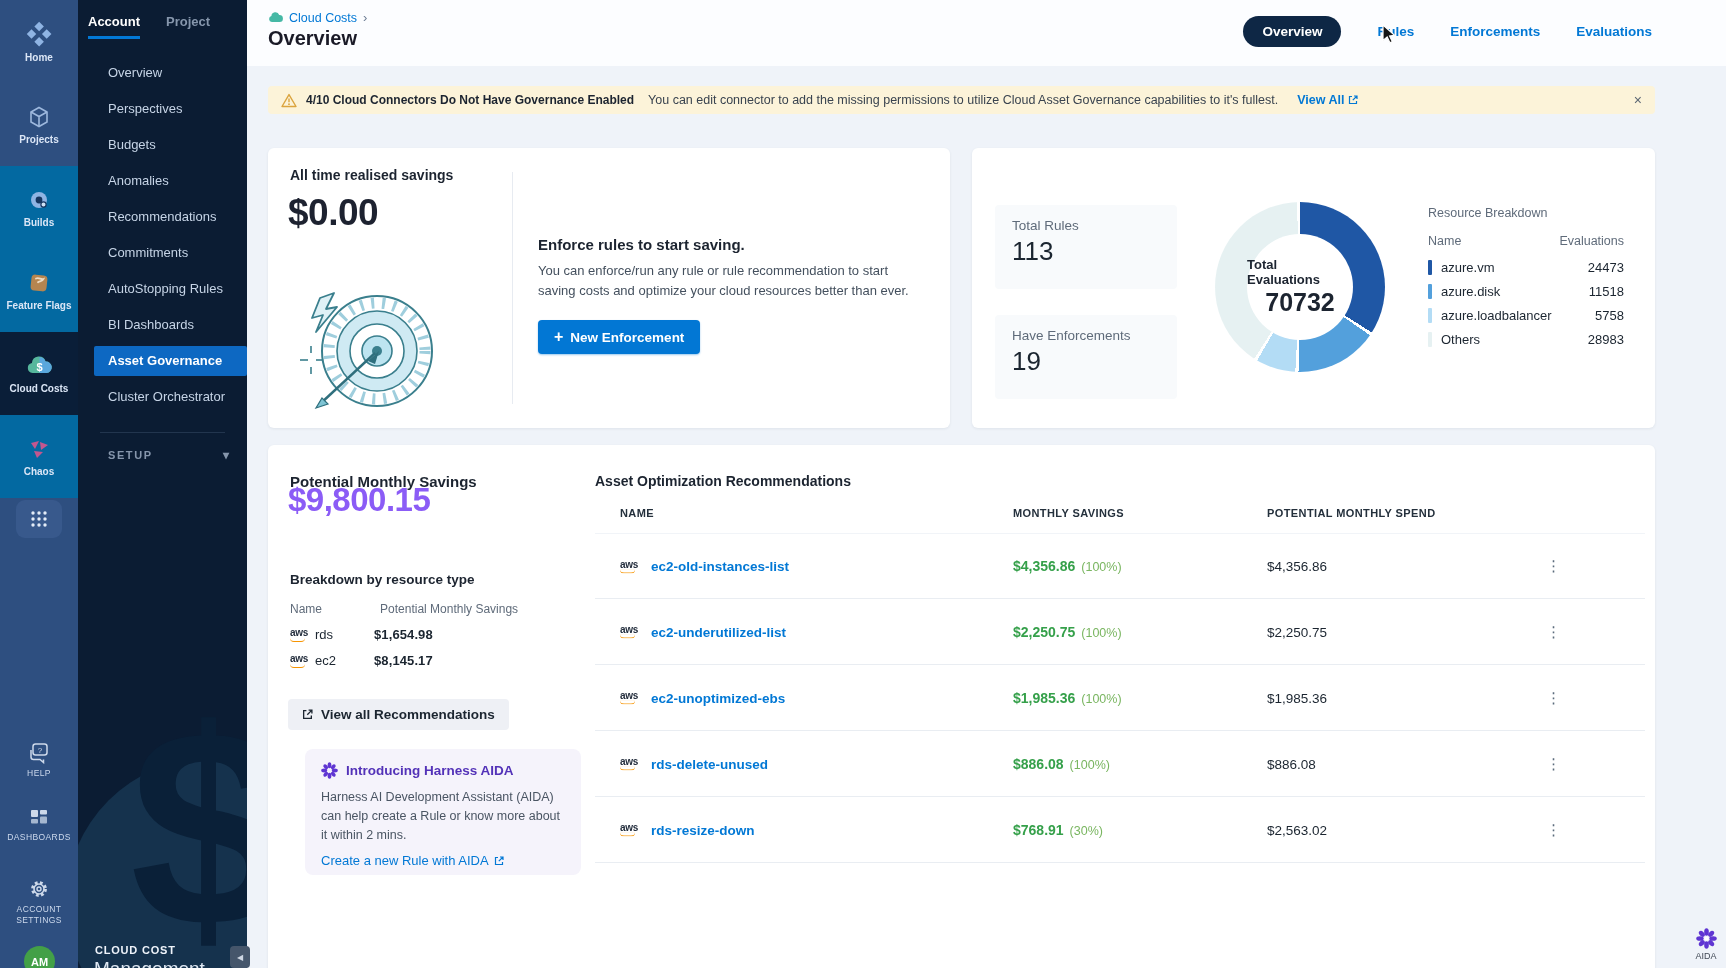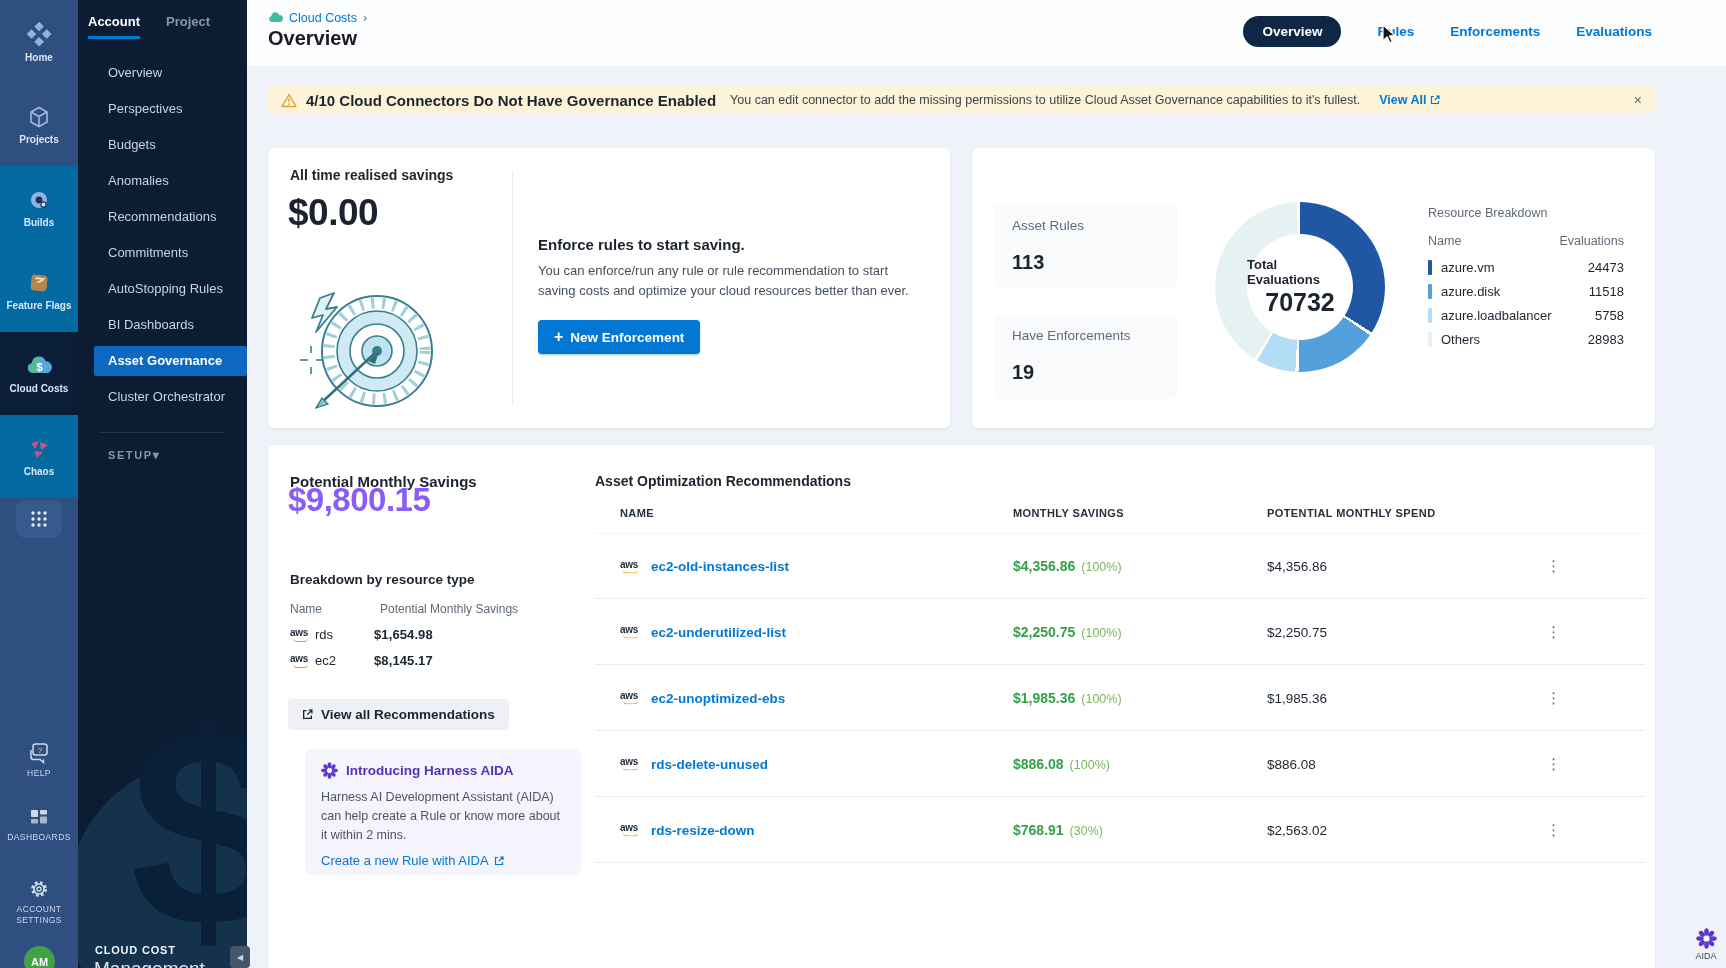--- a/index.html
+++ b/index.html
@@ -20,57 +20,57 @@
   .sidebar { position:absolute; left:78px; top:0; width:169px; height:968px; background:#0b1c33; overflow:hidden; z-index:4; }
   .wm-circle { position:absolute; left:-12px; top:758px; width:290px; height:290px; border-radius:50%; background:#15324d; }
   .wm-dollar { position:absolute; left:52px; top:688px; font-size:280px; font-weight:bold; color:#0a2038; line-height:1; }
   .sb-tabs { position:absolute; left:10px; top:14px; display:flex; gap:26px; }
   .sb-tab { font-size:13px; font-weight:bold; color:#8696ac; padding-bottom:7px; cursor:pointer; }
   .sb-tab.active { color:#fff; border-bottom:3px solid #0278d5; }
   .sb-nav { position:absolute; left:0; top:55px; width:169px; list-style:none; }
   .sb-nav li { height:36px; line-height:36px; padding-left:30px; font-size:13px; color:#c6d4e6; cursor:pointer; white-space:nowrap; }
   .sb-nav li.active { margin:3px 0 3px 16px; padding-left:14px; height:30px; line-height:30px; background:#0d68c2; color:#fff; border-radius:2px; font-weight:bold; }
   .sb-divider { position:absolute; left:22px; right:22px; top:432px; border-top:1px solid #22354e; }
-  .sb-setup { position:absolute; left:30px; right:18px; top:448px; display:flex; justify-content:flex-start; align-items:center; color:#8696ac; font-size:11px; font-weight:bold; letter-spacing:1.6px; cursor:pointer; }
+  .sb-setup { position:absolute; left:30px; right:18px; top:448px; display:flex; justify-content:space-between; align-items:center; color:#8696ac; font-size:11px; font-weight:bold; letter-spacing:1.6px; cursor:pointer; }
   .sb-foot-small { position:absolute; left:17px; top:944px; font-size:11px; font-weight:bold; letter-spacing:.8px; color:#eef3fa; }
   .sb-foot-big { position:absolute; left:16px; top:958px; font-size:19px; color:#dfe8f3; }
   .collapse-tab { position:absolute; left:230px; top:946px; width:20px; height:22px; background:#45566b; border-radius:4px; color:#cdd6e2; font-size:8px; display:flex; align-items:center; justify-content:center; z-index:6; cursor:pointer; }
 
   
   .main { position:absolute; left:247px; top:0; width:1479px; height:968px; background:#eff3f9; }
   .main-header { position:absolute; left:0; top:0; width:100%; height:66px; background:#fcfdff; }
   .breadcrumb { position:absolute; left:21px; top:10px; display:flex; align-items:center; gap:6px; font-size:12.5px; }
   .breadcrumb a { color:#0278d5; text-decoration:none; cursor:pointer; }
   .crumb-sep { color:#6b7c93; font-size:13px; }
   .page-title { position:absolute; left:21px; top:27px; font-size:20px; font-weight:bold; color:#1a1a27; }
   .top-tabs { position:absolute; top:16px; right:74px; display:flex; align-items:center; gap:36px; }
   .top-tab { font-size:13.5px; font-weight:600; color:#0278d5; cursor:pointer; }
   .top-tab.active { background:#0e2745; color:#fff; padding:8px 19px; border-radius:17px; }
 
   .banner { position:absolute; left:21px; top:86px; width:1387px; height:28px; background:#fcf3d9; border-radius:4px; display:flex; align-items:center; padding:0 13px; }
-  .banner-title { font-size:15px; font-weight:bold; color:#1c2430; margin-left:9px; }
+  .banner-title { font-size:12px; font-weight:bold; color:#1c2430; margin-left:9px; }
   .banner-body { font-size:12.5px; color:#39434f; margin-left:14px; }
   .banner-link { font-size:12.5px; font-weight:bold; color:#0278d5; margin-left:19px; display:flex; align-items:center; gap:4px; cursor:pointer; }
   .banner-close { margin-left:auto; color:#5b6673; font-size:14px; cursor:pointer; line-height:1; }
 
   .card { position:absolute; background:#fff; border-radius:6px; box-shadow:0 1px 3px rgba(35,45,65,.08); }
   .card1 { left:21px; top:148px; width:682px; height:280px; }
   .c1-title { position:absolute; left:22px; top:19px; font-size:14px; font-weight:bold; color:#1c2430; }
   .c1-amount { position:absolute; left:20px; top:44px; font-size:37px; font-weight:bold; color:#1d2230; letter-spacing:-.5px; }
   .c1-illus { position:absolute; left:14px; top:128px; }
   .c1-divider { position:absolute; left:244px; top:24px; bottom:24px; width:1px; background:#e7ebf1; }
   .c1-h { position:absolute; left:270px; top:88px; font-size:15px; font-weight:bold; color:#1c2430; }
   .c1-body { position:absolute; left:270px; top:113px; width:372px; font-size:13px; line-height:1.55; color:#44505e; }
   .btn-primary { position:absolute; left:270px; top:172px; display:inline-flex; align-items:center; gap:7px; background:#0277d4; color:#fff; font-size:13.5px; font-weight:bold; padding:9px 16px; border:none; border-radius:4px; cursor:pointer; box-shadow:0 1px 2px rgba(2,119,212,.4); }
   .btn-primary .plus { font-size:16px; font-weight:bold; line-height:1; }
 
   .card2 { left:725px; top:148px; width:683px; height:280px; }
   .statbox { position:absolute; left:23px; width:182px; height:84px; background:#f8fafc; border-radius:4px; padding:13px 17px; }
   .statbox .s-lbl { font-size:13.5px; color:#5f6b7a; }
-  .statbox .s-val { font-size:20px; font-weight:bold; color:#1b2530; margin-top:18px; }
+  .statbox .s-val { font-size:26px; font-weight:normal; color:#1b2530; margin-top:3px; }
   .donut { position:absolute; left:243px; top:54px; width:170px; height:170px; border-radius:50%; }
   .donut-hole { position:absolute; left:50%; top:50%; transform:translate(-50%,-50%); width:106px; height:106px; background:#fff; border-radius:50%; display:flex; flex-direction:column; align-items:center; justify-content:center; }
   .donut-hole .dl { font-size:13px; font-weight:bold; color:#1c2430; }
   .donut-hole .dv { font-size:25px; font-weight:bold; color:#1c2430; margin-top:1px; }
   .legend { position:absolute; left:456px; top:58px; width:196px; }
   .legend-title { font-size:12.5px; color:#5f6b7a; margin-bottom:14px; }
   .legend-hdr { display:flex; justify-content:space-between; font-size:12.5px; color:#5f6b7a; margin-bottom:12px; }
   .legend-row { display:flex; align-items:flex-start; margin-bottom:9px; }
   .legend-chip { width:4px; height:15px; border-radius:1px; margin-right:9px; }
   .legend-name { font-size:13px; color:#1b2530; }
@@ -97,21 +97,21 @@
   .t-row { position:relative; height:66px; border-bottom:1px solid #e9edf2; cursor:pointer; }
   .t-row:first-child { border-top:1px solid #f1f4f8; }
   .cell-name { position:absolute; left:25px; top:50%; transform:translateY(-50%); display:flex; align-items:center; gap:13px; }
   .cell-name a { font-size:13.5px; font-weight:600; color:#0278d5; text-decoration:none; cursor:pointer; }
   .cell-sav { position:absolute; left:418px; top:50%; transform:translateY(-50%); display:flex; align-items:baseline; gap:6px; }
   .cell-sav .sv { font-size:14px; font-weight:bold; color:#35a04a; }
   .cell-sav .sp { font-size:12.5px; color:#7ab661; }
   .cell-spend { position:absolute; left:672px; top:50%; transform:translateY(-50%); font-size:13.5px; color:#1b2530; }
   .cell-kebab { position:absolute; left:945px; top:50%; transform:translateY(-50%); font-size:15px; color:#5b6b7c; cursor:pointer; padding:0 6px; }
 
-  .aws-logo { display:inline-flex; flex-direction:column; align-items:flex-end; line-height:1; }
+  .aws-logo { display:inline-flex; flex-direction:column; align-items:flex-start; line-height:1; }
   .aws-txt { font-size:10px; font-weight:bold; color:#252f3e; letter-spacing:-.3px; }
   .aws-arc { width:15px; height:4px; border-bottom:1.6px solid #f79400; border-radius:0 0 9px 9px; margin-top:0px; }
 
   .aida-fab { position:absolute; left:1684px; top:928px; width:44px; display:flex; flex-direction:column; align-items:center; gap:2px; cursor:pointer; z-index:7; }
   .aida-fab .fab-lbl { font-size:9px; color:#424a56; }
 
   .cursor { position:absolute; left:1380px; top:24px; z-index:99; pointer-events:none; }
   .ext-ic { flex:0 0 auto; }
 </style>
 </head>
@@ -312,21 +312,21 @@
     <div class="c1-h">Enforce rules to start saving.</div>
     <div class="c1-body">You can enforce/run any rule or rule recommendation to start saving costs and optimize your cloud resources better than ever.</div>
     <button class="btn-primary">
       <span class="plus">+</span>
       <span>New Enforcement</span>
     </button>
   </section>
 
   <section class="card card2">
     <div class="statbox" style="top:57px">
-      <div class="s-lbl">Asset Rules</div>
+      <div class="s-lbl">Total Rules</div>
       <div class="s-val">113</div>
     </div>
     <div class="statbox" style="top:167px">
       <div class="s-lbl">Have Enforcements</div>
       <div class="s-val">19</div>
     </div>
     <div class="donut" style="background: conic-gradient(rgb(31, 87, 165) 0%, rgb(31, 87, 165) 33.9996%, rgb(255, 255, 255) 33.9996%, rgb(255, 255, 255) 34.5996%, rgb(83, 160, 220) 34.5996%, rgb(83, 160, 220) 50.2836%, rgb(255, 255, 255) 50.2836%, rgb(255, 255, 255) 50.8836%, rgb(179, 220, 245) 50.8836%, rgb(179, 220, 245) 58.4242%, rgb(255, 255, 255) 58.4242%, rgb(255, 255, 255) 59.0242%, rgb(230, 241, 242) 59.0242%, rgb(230, 241, 242) 99.4%, rgb(255, 255, 255) 99.4%, rgb(255, 255, 255) 100%);">
       <div class="donut-hole">
         <span class="dl">Total Evaluations</span>
         <span class="dv">70732</span>

